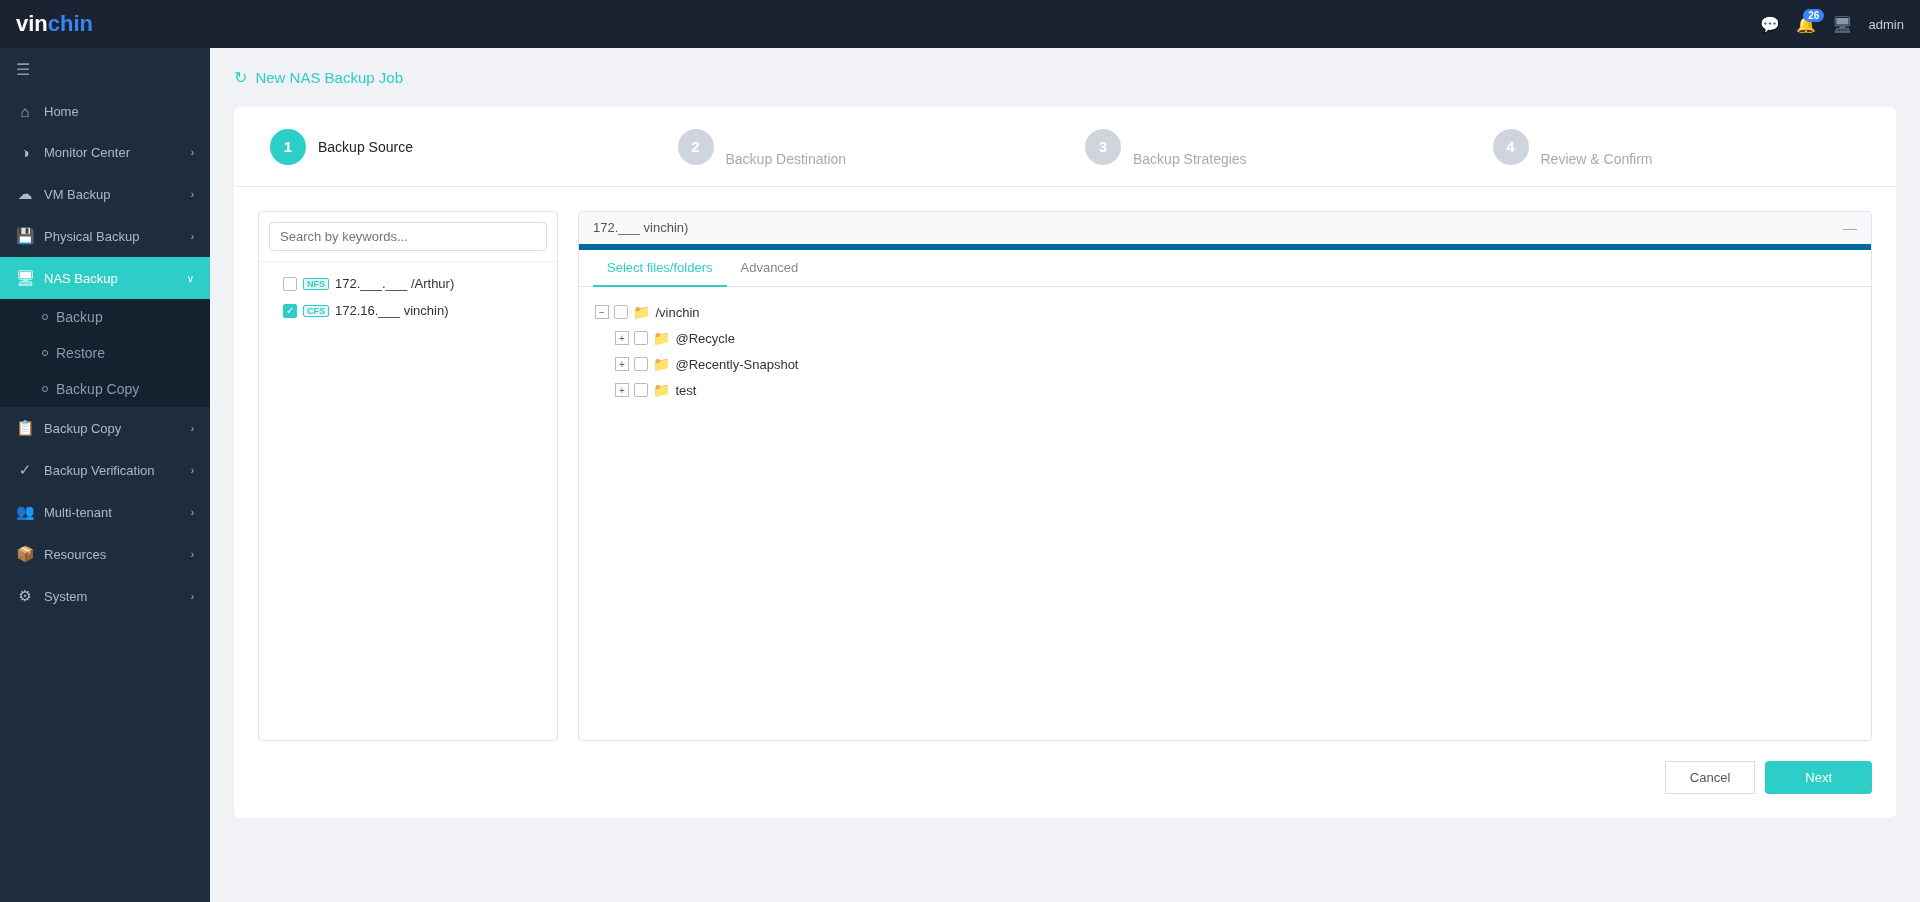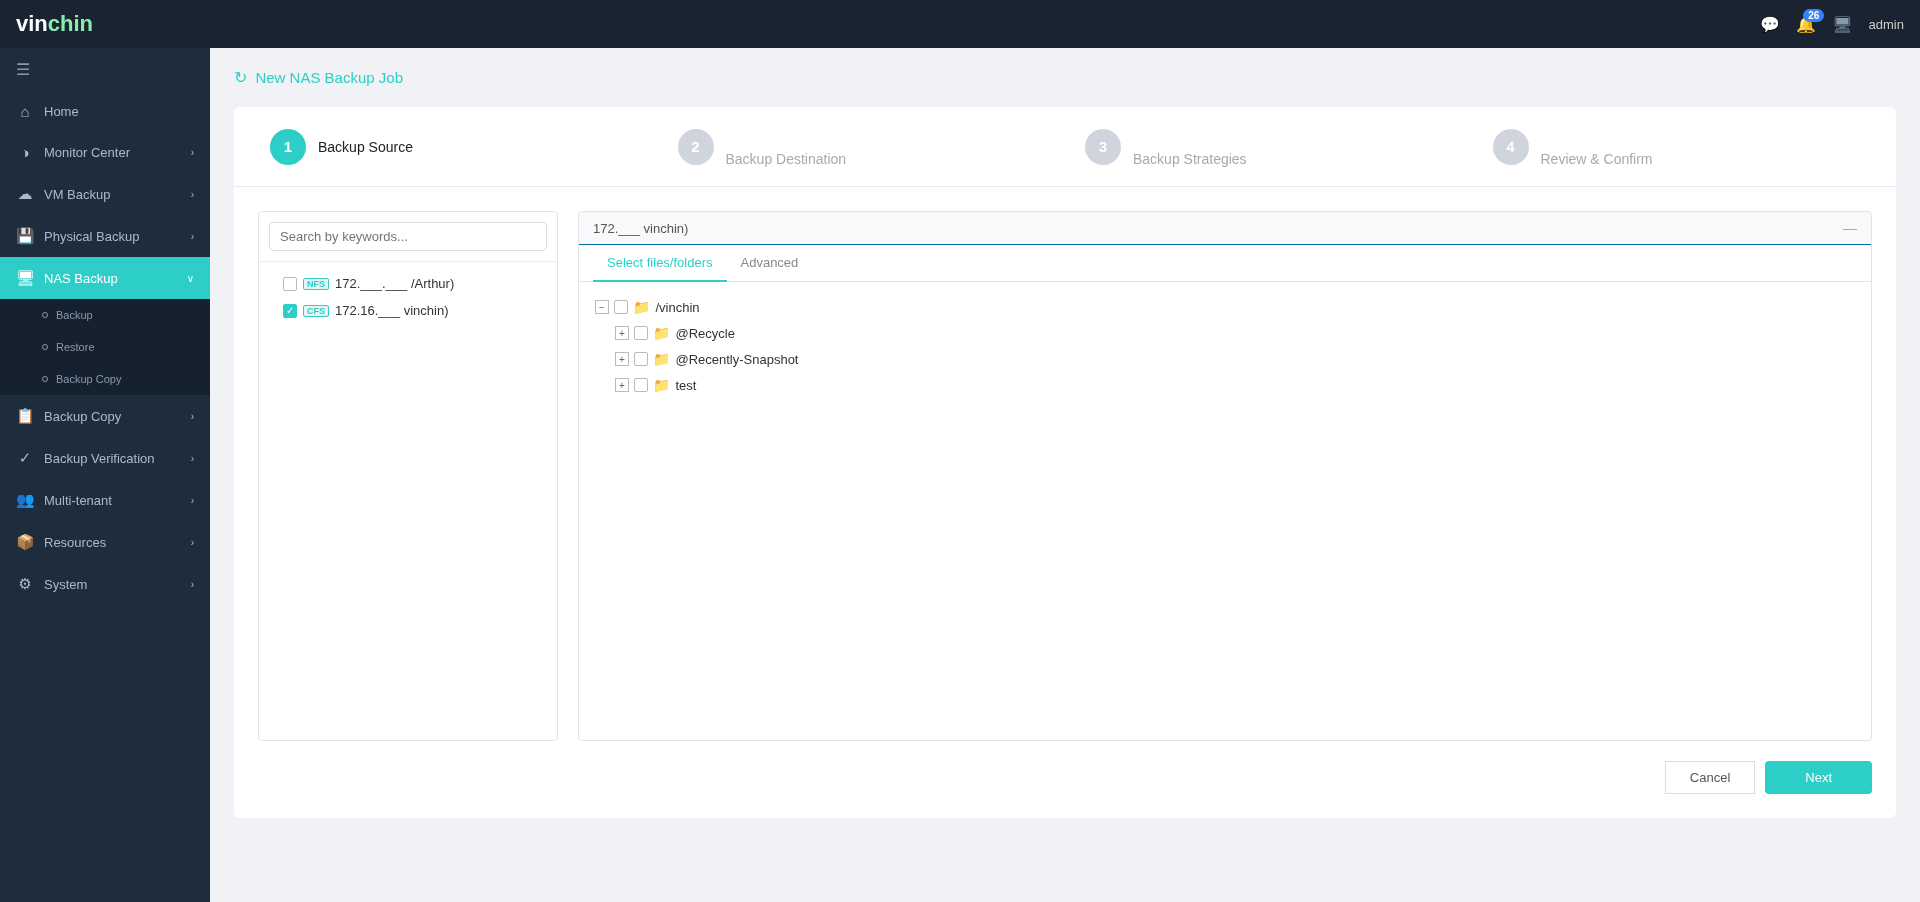--- a/index.html
+++ b/index.html
@@ -13,21 +13,21 @@
       align-items: center;
       padding: 0 16px;
       flex-shrink: 0;
       justify-content: space-between;
     }
     .navbar-logo {
       font-size: 22px;
       font-weight: bold;
     }
     .navbar-logo span.vin { color: #fff; }
-    .navbar-logo span.chin { color: #86efac; }
+    .navbar-logo span.chin { color: #3b82f6; }
     .navbar-right {
       display: flex;
       align-items: center;
       gap: 16px;
     }
     .navbar-icon {
       color: #8899aa;
       font-size: 16px;
       cursor: pointer;
     }
@@ -97,21 +97,21 @@
     
     .sidebar-subitems {
       background: #162130;
     }
     .sidebar-subitem {
       display: flex;
       align-items: center;
       padding: 10px 16px 10px 42px;
       color: #8899aa;
       cursor: pointer;
-      font-size: 11px;
+      font-size: 14px;
       gap: 8px;
     }
     .sidebar-subitem .dot {
       width: 6px; height: 6px;
       border-radius: 50%;
       border: 1px solid #8899aa;
       display: inline-block;
     }
 
     
@@ -251,23 +251,23 @@
       overflow: hidden;
       display: flex;
       flex-direction: column;
     }
     .right-pane-header {
       background: #f8f9fa;
       padding: 8px 14px;
       font-size: 13px;
       color: #555;
       display: flex;
-      align-items: flex-end;
+      align-items: flex-start;
       justify-content: space-between;
-      border-bottom: 1px solid #0369a1;
+      border-bottom: 6px solid #0369a1;
     }
     .tabs-bar {
       display: flex;
       border-bottom: 1px solid #e0e3e8;
       padding: 0 14px;
     }
     .tab-item {
       padding: 10px 14px;
       font-size: 13px;
       cursor: pointer;

